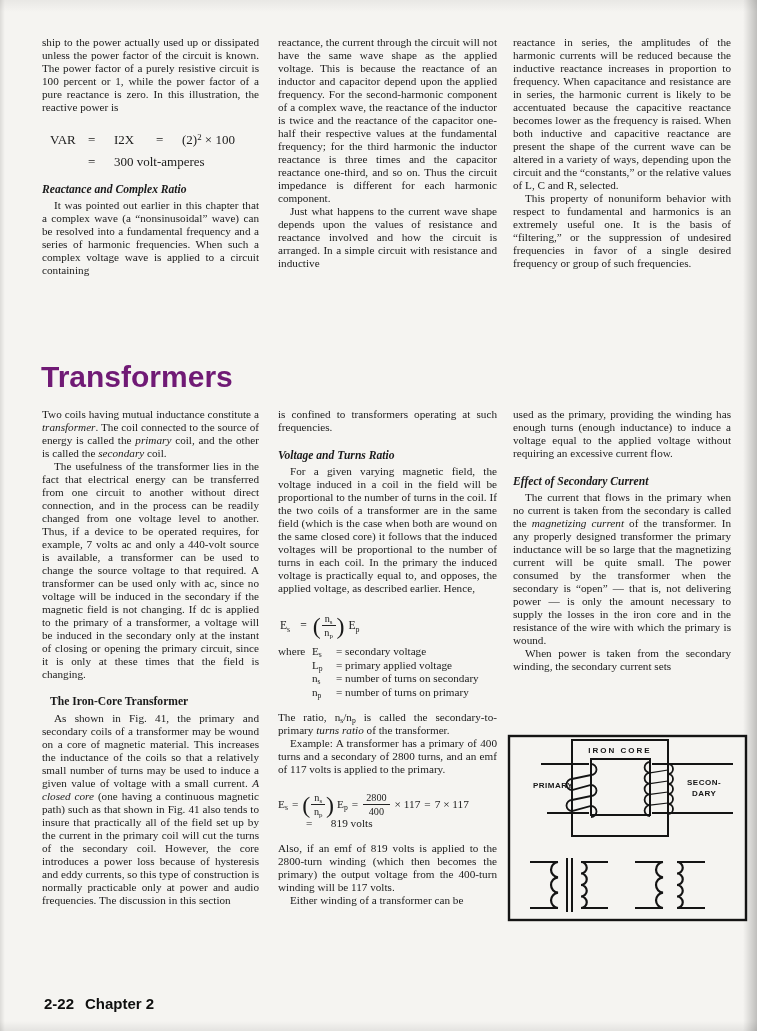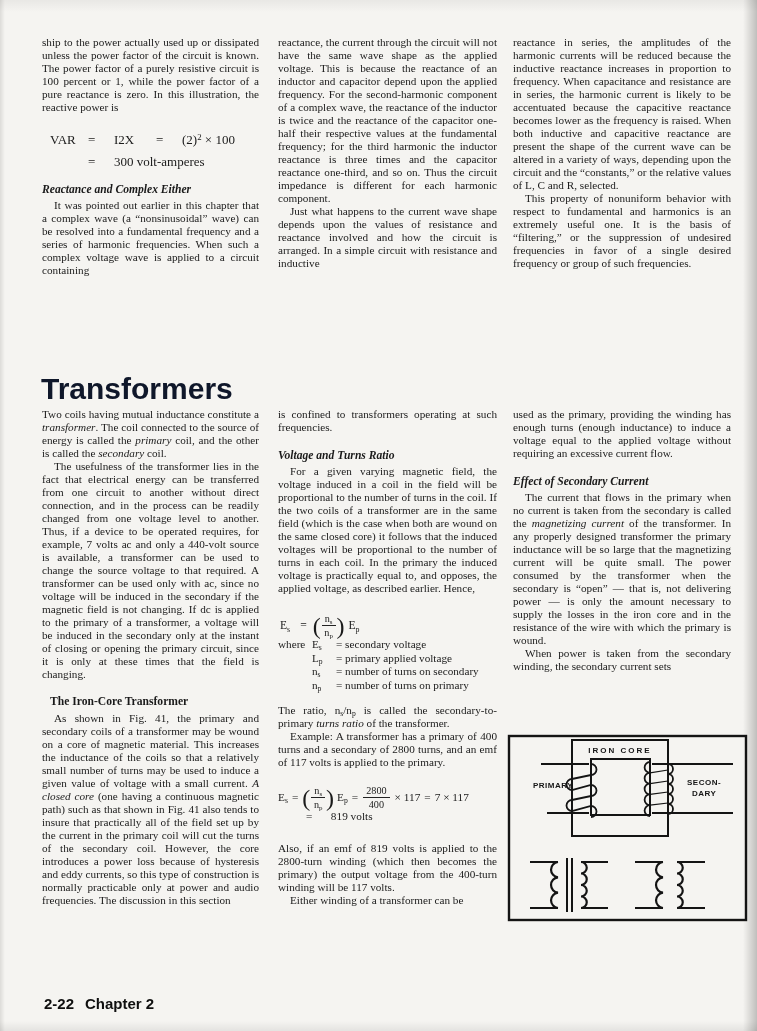--- a/index.html
+++ b/index.html
@@ -15,40 +15,40 @@
   .c1{left:42px;width:217px;}
   .c2{left:278px;width:219px;}
   .c3{left:513px;width:218px;}
   .topsec{top:36px;}
   .trsec{top:408px;}
   p.p{margin:0;text-align:justify;}
   .ind{text-indent:12px;}
   .subhead-i{font-weight:bold;font-style:italic;margin:15px 0 3px 0;font-size:11.6px;}
   .subhead-b{font-weight:bold;margin:14px 0 4px 8px;font-size:11.6px;}
 
-  .title{position:absolute;left:41px;top:372px;font-family:"Liberation Sans",sans-serif;
-         font-weight:bold;font-size:30px;letter-spacing:0;color:#0f172a;}
+  .title{position:absolute;left:41px;top:360px;font-family:"Liberation Sans",sans-serif;
+         font-weight:bold;font-size:30px;letter-spacing:0;color:#701a75;}
 
   
   .fvar{margin:19px 0 0 8px;font-size:13px;}
   .fvar .row{display:flex;margin-bottom:9px;}
   .fvar .w1{width:38px;}
   .fvar .weq{width:26px;text-align:left;}
   .fvar .w2{width:42px;}
 
   
   .fes{display:flex;align-items:center;margin:18px 0 0 2px;font-size:11.6px;}
   .fes .sym{margin-right:4px;}
   .frac{display:inline-flex;flex-direction:column;align-items:center;font-size:10.2px;line-height:1.08;margin:0 1px;}
   .frac .num{border-bottom:1px solid #222;padding:0 3px 1px;}
   .frac .den{padding-top:1px;}
   .paren{font-size:24px;font-weight:400;line-height:0;font-family:"Liberation Serif",serif;}
   .eqgap{margin:0 6px;}
 
-  .where{margin-top:0;font-size:11.2px;line-height:13.5px;}
+  .where{margin-top:7px;font-size:11.2px;line-height:13.5px;}
   .wrow{display:flex;}
   .wl{width:34px;}
   .ws{width:24px;}
   .wd{flex:1;}
 
   .fex{display:flex;align-items:center;margin:16px 0 0 0;font-size:11.3px;white-space:nowrap;}
   .fex .eqgap{margin:0 4px;}
   .fres{margin:0 0 0 28px;font-size:11.3px;}
   .fres .weq{display:inline-block;width:22px;}
 
@@ -78,21 +78,21 @@
         <span class="w2">I2X</span>
         <span class="weq">=</span>
         <span>(2)<sup>2</sup> × 100</span>
       </div>
       <div class="row">
         <span class="w1"></span>
         <span class="weq">=</span>
         <span>300 volt-amperes</span>
       </div>
     </div>
-    <div class="subhead-i">Reactance and Complex Either</div>
+    <div class="subhead-i">Reactance and Complex Ratio</div>
     <p class="p ind">It was pointed out earlier in this chapter that a complex wave (a “nonsinusoidal” wave) can be resolved into a fundamental frequency and a series of harmonic frequencies. When such a complex voltage wave is applied to a circuit containing</p>
   </div>
 
   <div class="col c2 topsec">
     <p class="p">reactance, the current through the circuit will not have the same wave shape as the applied voltage. This is because the reactance of an inductor and capacitor depend upon the applied frequency. For the second-harmonic component of a complex wave, the reactance of the inductor is twice and the reactance of the capacitor one-half their respective values at the fundamental frequency; for the third harmonic the inductor reactance is three times and the capacitor reactance one-third, and so on. Thus the circuit impedance is different for each harmonic component.</p>
     <p class="p ind">Just what happens to the current wave shape depends upon the values of resistance and reactance involved and how the circuit is arranged. In a simple circuit with resistance and inductive</p>
   </div>
 
   <div class="col c3 topsec">
     <p class="p">reactance in series, the amplitudes of the harmonic currents will be reduced because the inductive reactance increases in proportion to frequency. When capacitance and resistance are in series, the harmonic current is likely to be accentuated because the capacitive reactance becomes lower as the frequency is raised. When both inductive and capacitive reactance are present the shape of the current wave can be altered in a variety of ways, depending upon the circuit and the “constants,” or the relative values of L, C and R, selected.</p>
@@ -168,21 +168,21 @@
       </span>
       <span style="margin-left:4px">× 117</span>
       <span class="eqgap">=</span>
       <span>7 × 117</span>
     </div>
     <div class="fres">
       <span class="weq">=</span>
       <span>819 volts</span>
     </div>
 
-    <p class="p" style="margin-top:19px">Also, if an emf of 819 volts is applied to the 2800-turn winding (which then becomes the primary) the output voltage from the 400-turn winding will be 117 volts.</p>
+    <p class="p" style="margin-top:12px">Also, if an emf of 819 volts is applied to the 2800-turn winding (which then becomes the primary) the output voltage from the 400-turn winding will be 117 volts.</p>
     <p class="p ind">Either winding of a transformer can be</p>
   </div>
 
   <div class="col c3 trsec">
     <p class="p">used as the primary, providing the winding has enough turns (enough inductance) to induce a voltage equal to the applied voltage without requiring an excessive current flow.</p>
     <div class="subhead-i">Effect of Secondary Current</div>
     <p class="p ind">The current that flows in the primary when no current is taken from the secondary is called the <i>magnetizing current</i> of the transformer. In any properly designed transformer the primary inductance will be so large that the magnetizing current will be quite small. The power consumed by the transformer when the secondary is “open” — that is, not delivering power — is only the amount necessary to supply the losses in the iron core and in the resistance of the wire with which the primary is wound.</p>
     <p class="p ind">When power is taken from the secondary winding, the secondary current sets</p>
   </div>
 

